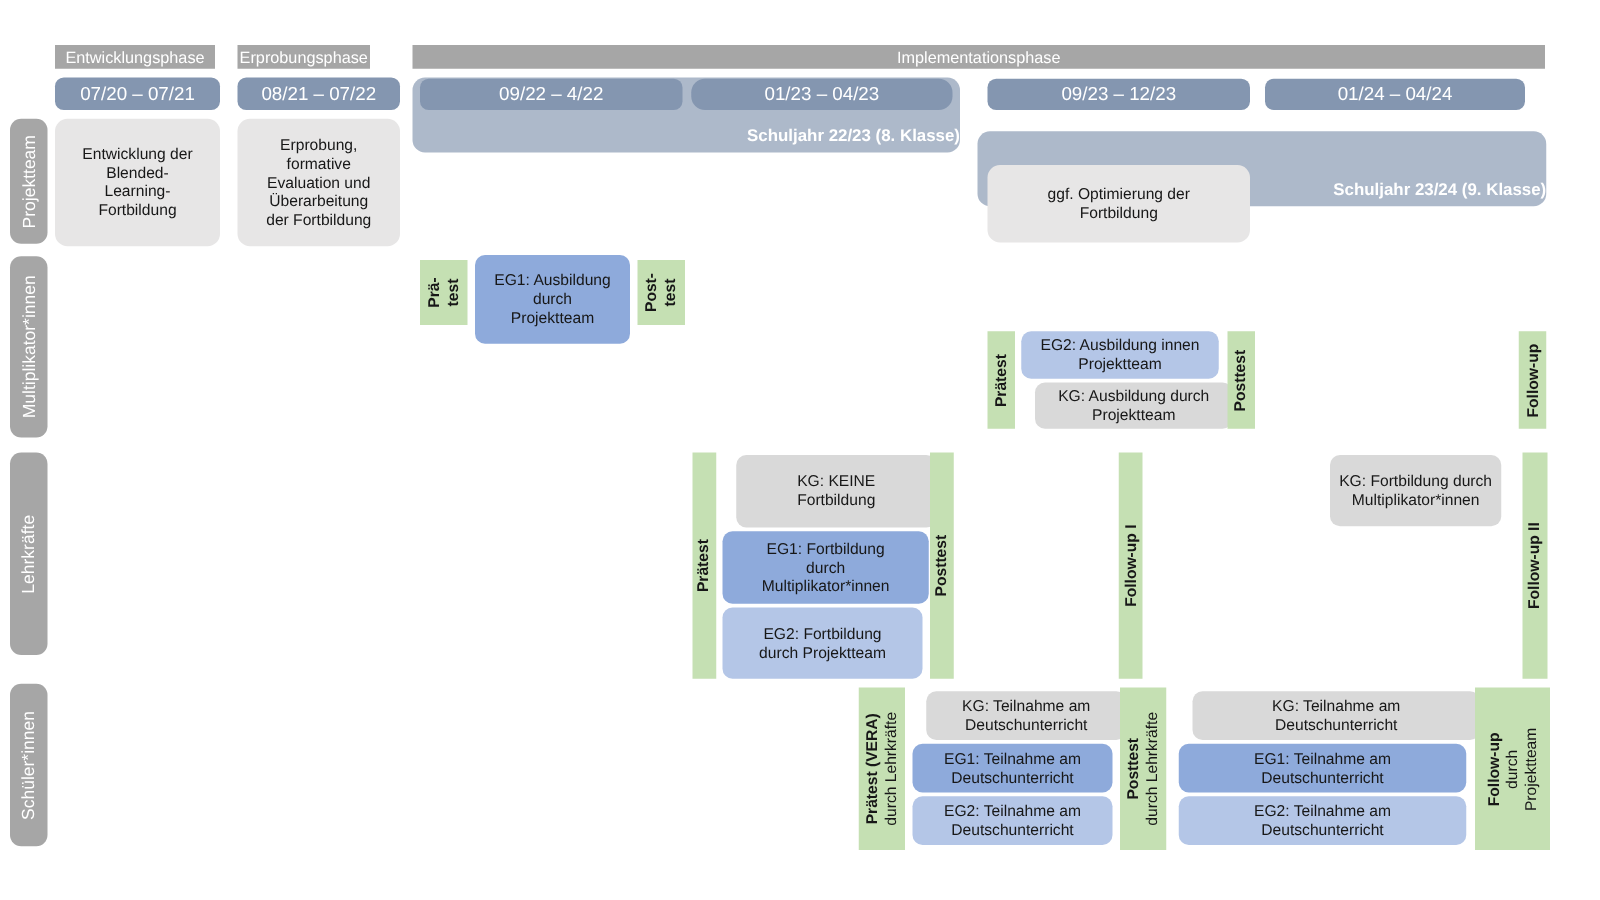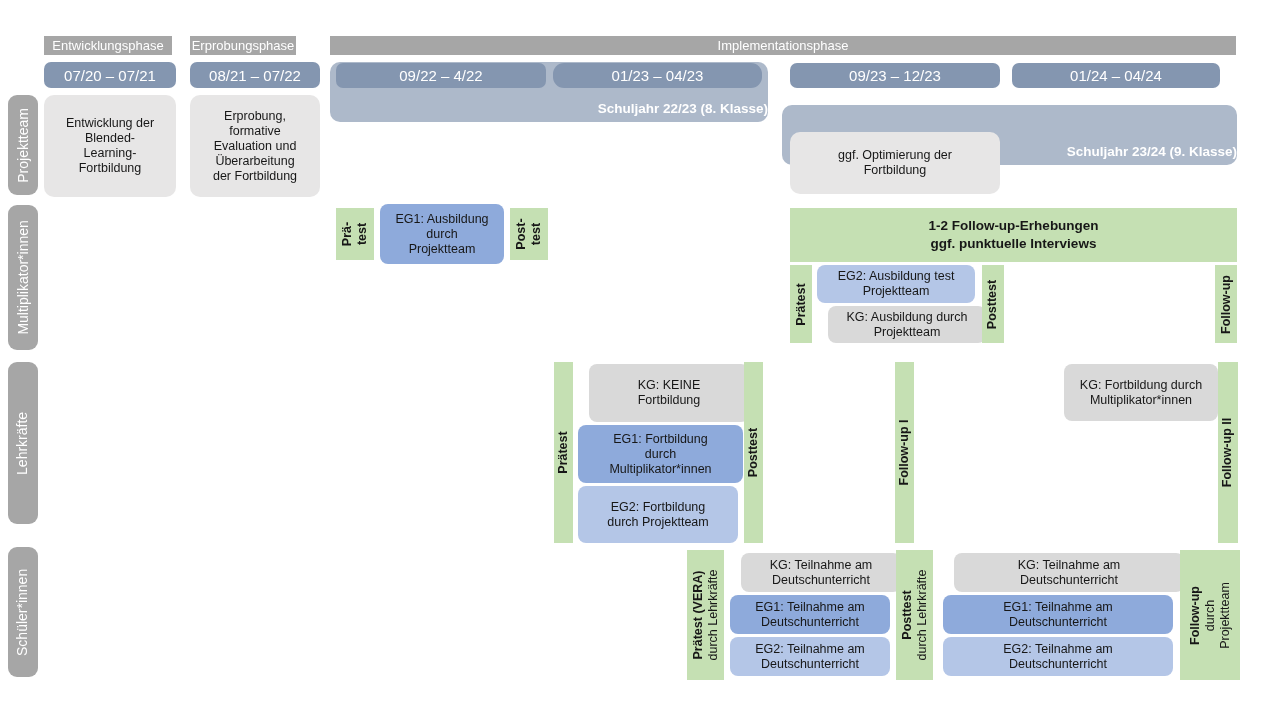--- a/index.html
+++ b/index.html
@@ -101,39 +101,35 @@
     </div>
   <div class="abs gbox flexc" style="left:790px;top:132px;width:210px;height:62px;">
       <div class="boxtext">ggf. Optimierung der
 Fortbildung</div>
     </div>
 
   <div class="abs gv flexc" style="left:336px;top:208px;width:38px;height:52px;">
       <div class="rot b">Prä-
 test</div>
     </div>
-  <div class="abs eg1 flexc" style="left:380px;top:204px;width:124px;height:60px;">
+  <div class="abs eg1 flexc" style="left:380px;top:204px;width:124px;height:71px;">
       <div class="boxtext">EG1: Ausbildung
 durch
 Projektteam</div>
     </div>
   <div class="abs gv flexc" style="left:510px;top:208px;width:38px;height:52px;">
       <div class="rot b">Post-
 test</div>
     </div>
 
-  <div class="abs gv flexc" style="left:790px;top:208px;width:447px;height:54px;">
-      <div class="banner">1-2 Follow-up-Erhebungen
-ggf. punktuelle Interviews</div>
-    </div>
   <div class="abs gv flexc" style="left:790px;top:265px;width:22px;height:78px;">
       <div class="rot b">Prätest</div>
     </div>
   <div class="abs eg2 flexc" style="left:817px;top:265px;width:158px;height:38px;">
-      <div class="boxtext">EG2: Ausbildung test
+      <div class="boxtext">EG2: Ausbildung innen
 Projektteam</div>
     </div>
   <div class="abs kg flexc" style="left:817px;top:306px;width:158px;height:37px;">
       <div class="boxtext">KG: Ausbildung durch
 Projektteam</div>
     </div>
   <div class="abs gv flexc" style="left:982px;top:265px;width:22px;height:78px;">
       <div class="rot b">Posttest</div>
     </div>
   <div class="abs gv flexc" style="left:1215px;top:265px;width:22px;height:78px;">
@@ -155,21 +151,21 @@
   <div class="abs eg2 flexc" style="left:578px;top:486px;width:160px;height:57px;">
       <div class="boxtext">EG2: Fortbildung
 durch Projektteam</div>
     </div>
   <div class="abs gv flexc" style="left:744px;top:362px;width:19px;height:181px;">
       <div class="rot b">Posttest</div>
     </div>
   <div class="abs gv flexc" style="left:895px;top:362px;width:19px;height:181px;">
       <div class="rot b">Follow-up I</div>
     </div>
-  <div class="abs kg flexc" style="left:1053px;top:364px;width:154px;height:57px;">
+  <div class="abs kg flexc" style="left:1053px;top:364px;width:137px;height:57px;">
       <div class="boxtext">KG: Fortbildung durch
 Multiplikator*innen</div>
     </div>
   <div class="abs gv flexc" style="left:1218px;top:362px;width:20px;height:181px;">
       <div class="rot b">Follow-up II</div>
     </div>
 
   <div class="abs gv flexc" style="left:687px;top:550px;width:37px;height:130px;">
     <div class="rot vcols">
       <div class="b">Prätest (VERA)</div>

